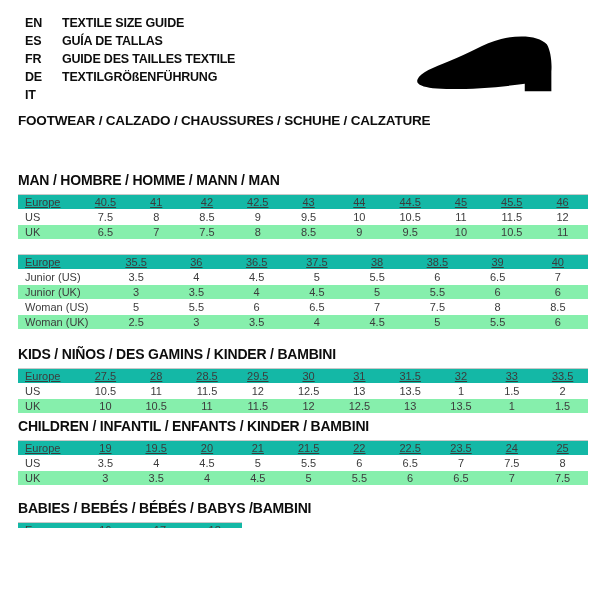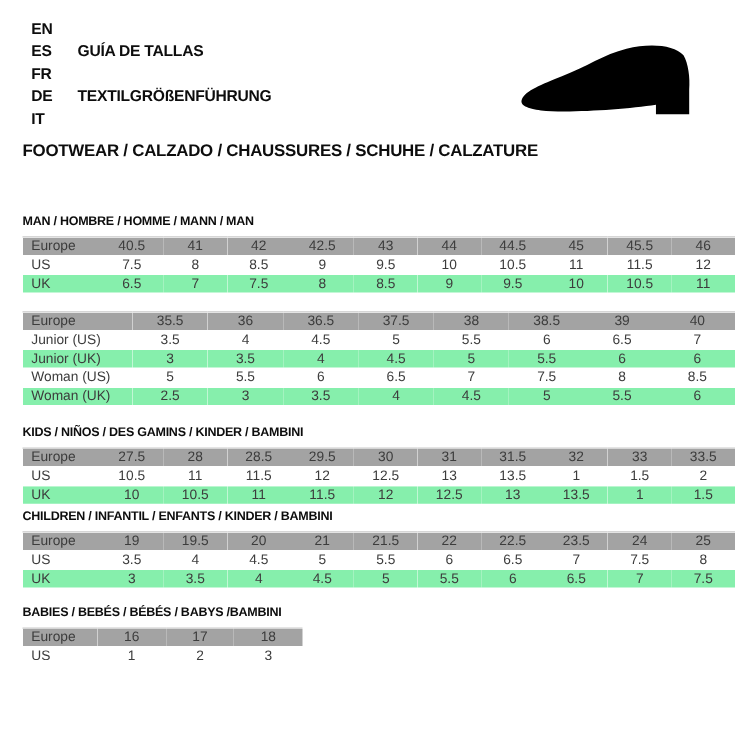--- a/index.html
+++ b/index.html
@@ -9,50 +9,52 @@
 
   .lang-block { margin-left:7px; }
   .lang-row { display:flex; height:18px; align-items:center; }
   .lang-code { width:37px; font-size:12.5px; font-weight:bold; color:#0d0d0d; letter-spacing:-0.2px; }
   .lang-label { font-size:12.5px; font-weight:bold; color:#0d0d0d; letter-spacing:-0.2px; }
 
   .shoe-icon { position:absolute; top:26px; left:392px; width:188px; height:76px; }
 
   .category-title { margin-top:9px; font-size:13.5px; font-weight:bold; color:#0d0d0d; letter-spacing:-0.2px; }
 
-  .size-section .table-title { font-size:10px; font-weight:bold; color:#0d0d0d; letter-spacing:-0.2px; margin-bottom:6px; }
+  .size-section .table-title { font-size:14px; font-weight:bold; color:#0d0d0d; letter-spacing:-0.2px; margin-bottom:6px; }
   .sec-man      { margin-top:44px; }
   .sec-junior   { margin-top:14px; }
   .sec-kids     { margin-top:16px; }
   .sec-children { margin-top:4px; }
   .sec-babies   { margin-top:14px; }
 
   table.size-table { border-collapse:collapse; table-layout:fixed; width:570px; font-size:11px; color:#3c3c3c; }
   table.size-table.babies { width:224px; }
   table.size-table td { height:15px; text-align:center; border-bottom:1px solid #ffffff; padding:0; white-space:nowrap; overflow:hidden; }
   table.size-table td.lbl { text-align:left; padding-left:7px; }
-  tr.hdr { background:#a3a3a3; }
+  tr.hdr { background:#14b8a6;text-decoration:underline; }
   tr.hdr td { border-top:1px solid #c9c9c9; }
   tr.alt { background:#86efac; }
 </style>
 </head>
 <body>
 
 <div class="page">
 
   <div class="lang-block">
     <div class="lang-row">
       <span class="lang-code">EN</span>
+      <span class="lang-label">TEXTILE SIZE GUIDE</span>
     </div>
     <div class="lang-row">
       <span class="lang-code">ES</span>
       <span class="lang-label">GUÍA DE TALLAS</span>
     </div>
     <div class="lang-row">
       <span class="lang-code">FR</span>
+      <span class="lang-label">GUIDE DES TAILLES TEXTILE</span>
     </div>
     <div class="lang-row">
       <span class="lang-code">DE</span>
       <span class="lang-label">TEXTILGRÖßENFÜHRUNG</span>
     </div>
     <div class="lang-row">
       <span class="lang-code">IT</span>
     </div>
   </div>
 

